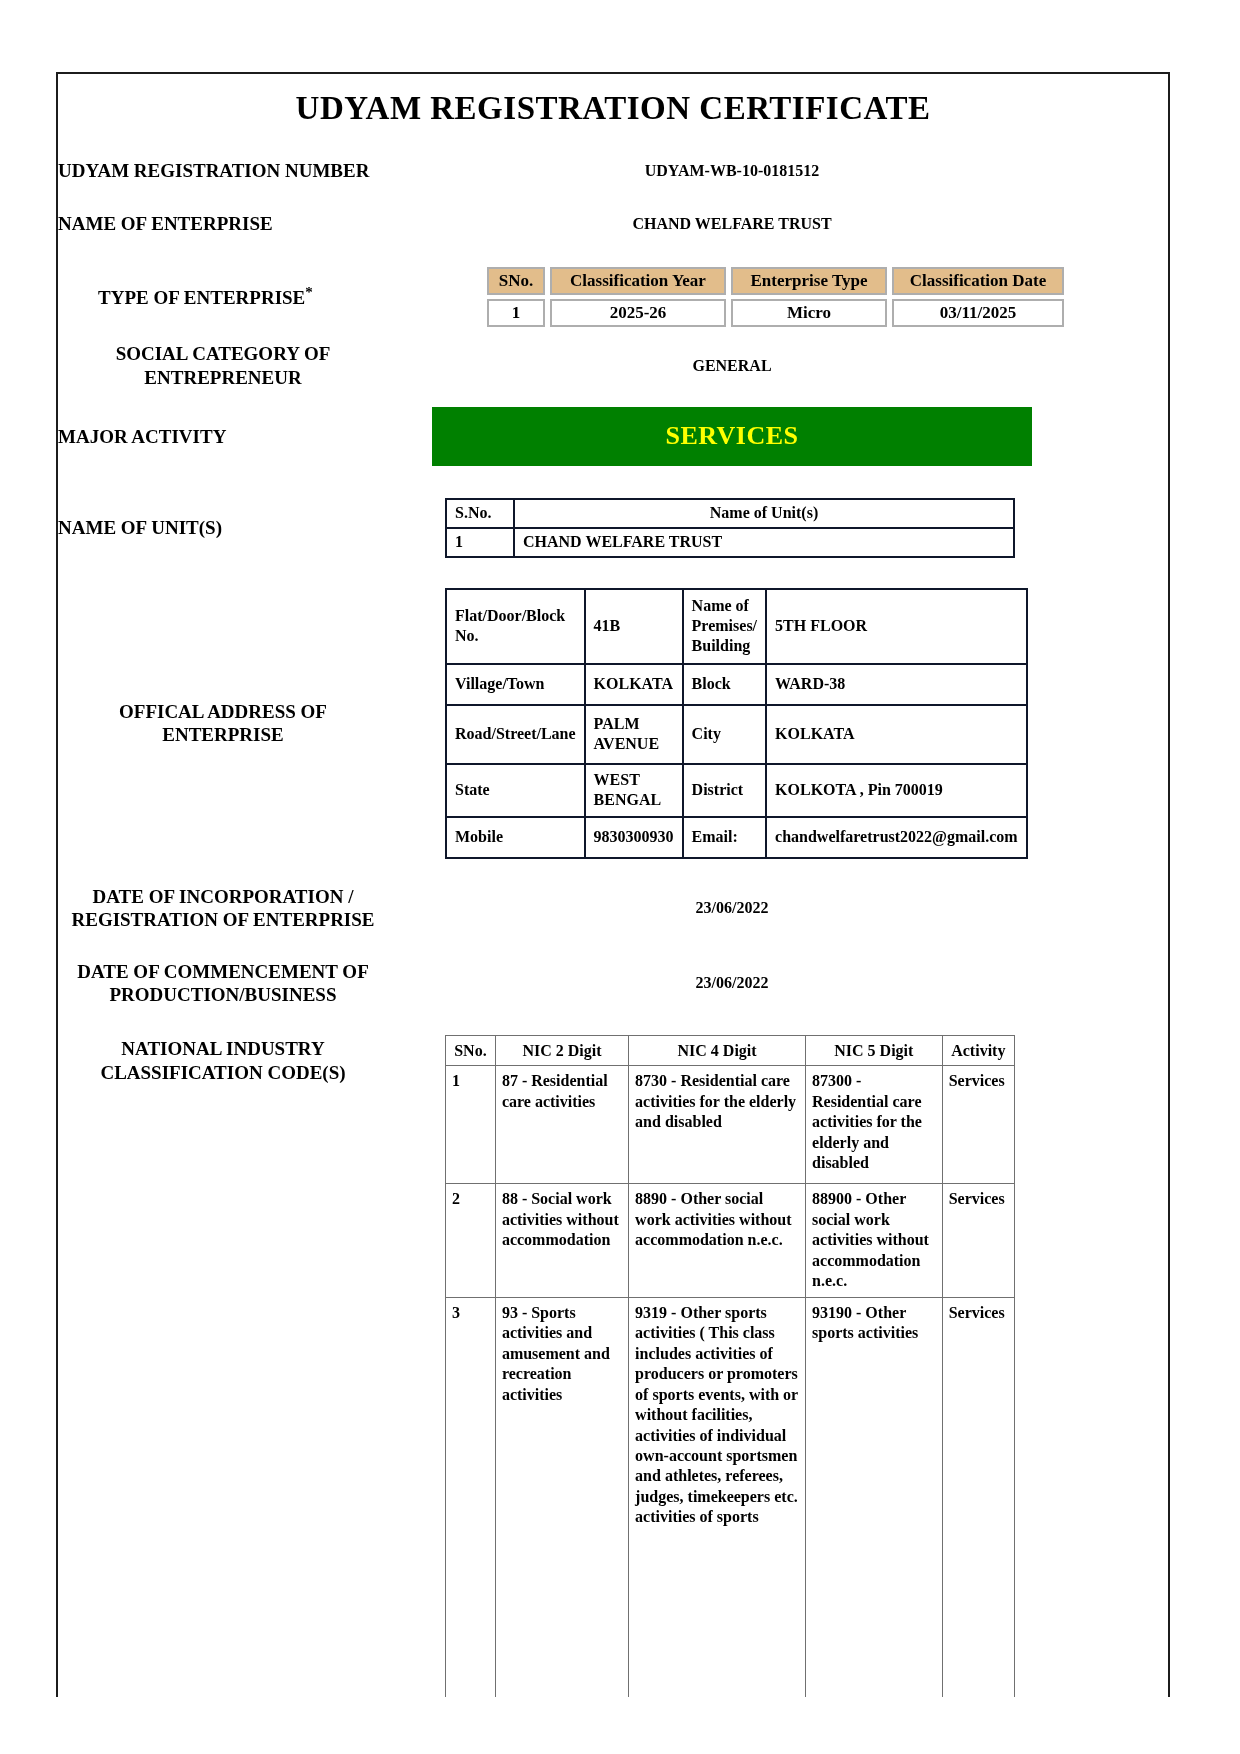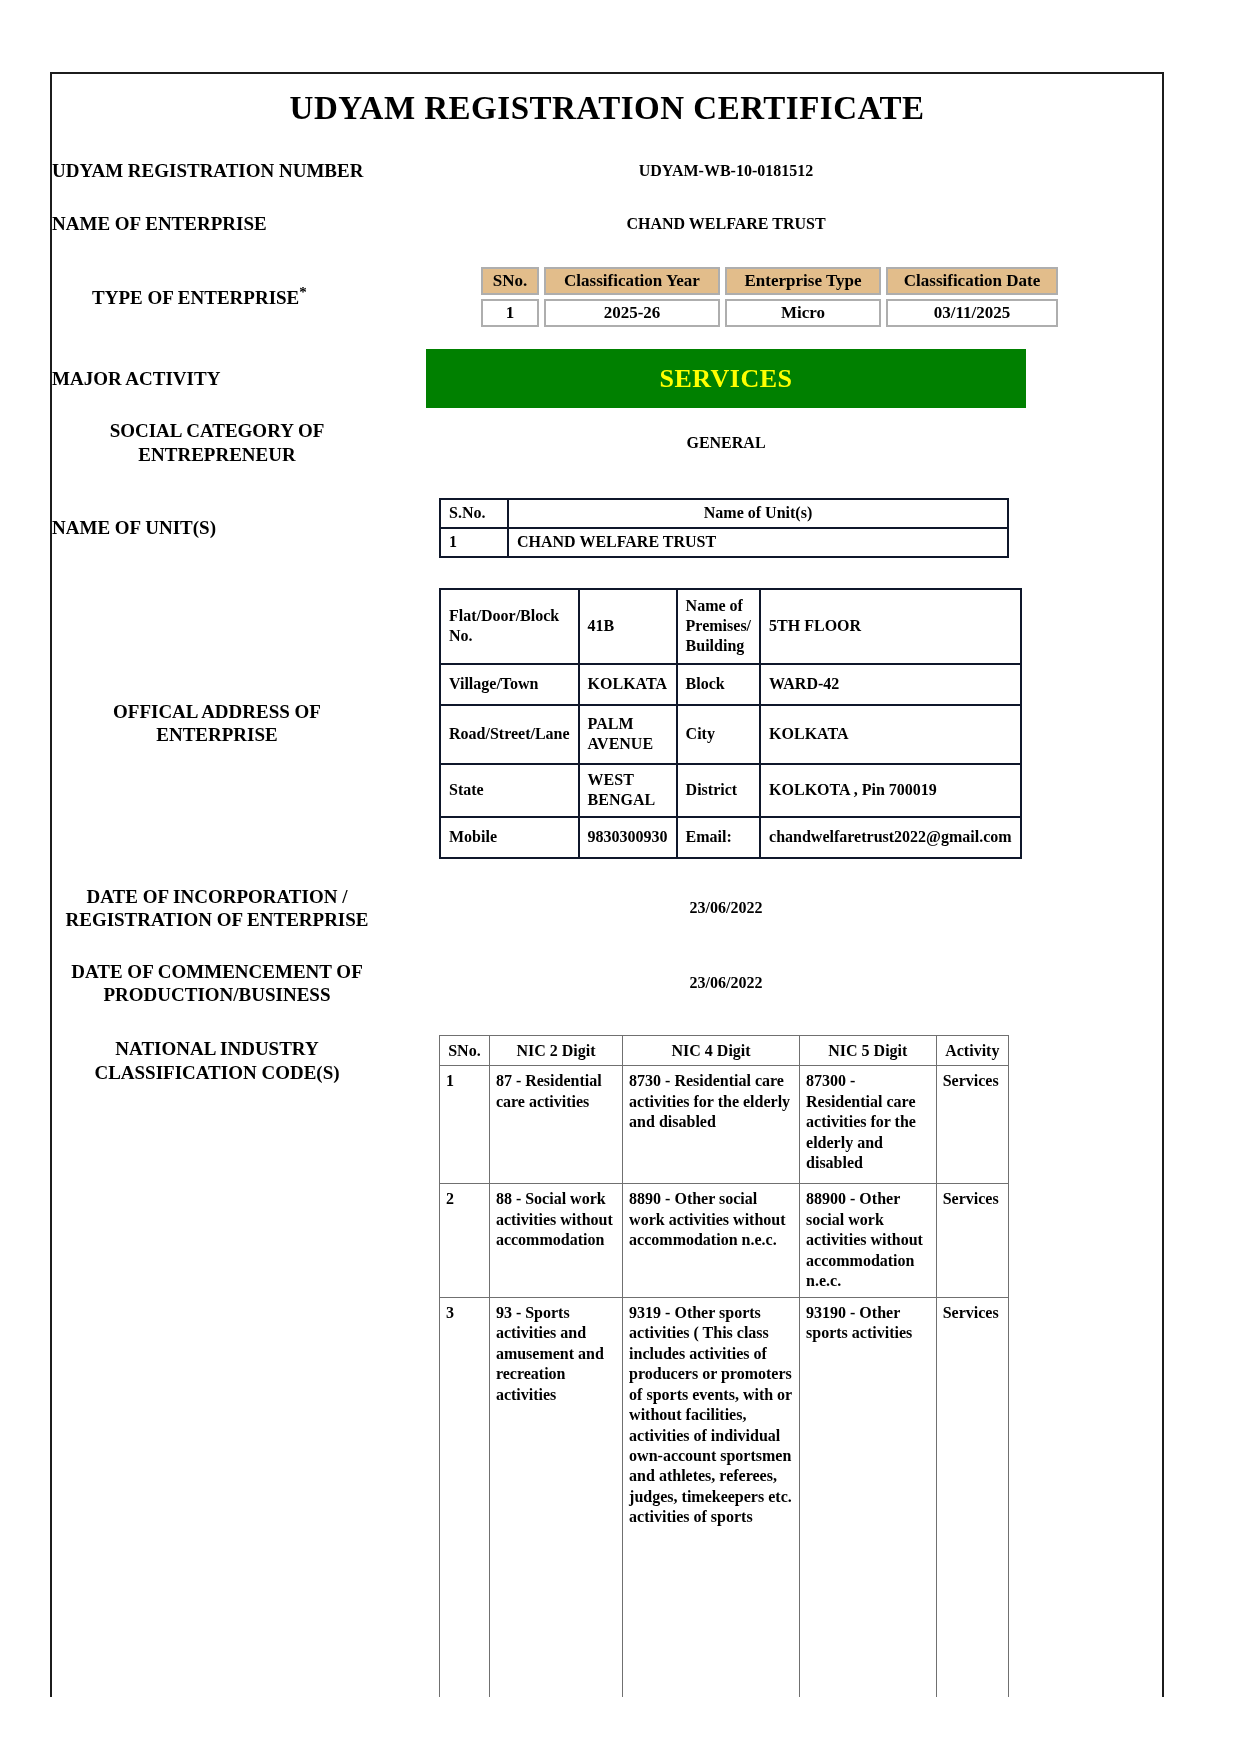--- a/index.html
+++ b/index.html
@@ -2,21 +2,21 @@
 <html style="--activity-banner-bg: #008000; --activity-banner-text: #ffff00; --classification-header-bg: #e2bd8b;"><head>
 <meta charset="utf-8">
 <style>
   html,body{margin:0;padding:0;background:#ffffff;}
   body{
     width:1240px;height:1754px;position:relative;
     font-family:"Liberation Serif","DejaVu Serif",serif;
     color:#000;
   }
   .frame{
-    position:absolute;left:50px;top:72px;width:1110px;height:1623px;
+    position:absolute;left:56px;top:72px;width:1110px;height:1623px;
     border:2px solid #1c1c1c;border-bottom:none;overflow:hidden;
     background:#fff;
   }
   .doc-title{
     margin:16px 0 0 0;text-align:center;
     font-size:33px;font-weight:bold;letter-spacing:.5px;
   }
   .row{display:flex;align-items:center;}
   .col-label{
     width:374px;flex:0 0 374px;display:flex;align-items:center;justify-content:flex-start;
@@ -138,38 +138,38 @@
           <td>1</td>
           <td>2025-26</td>
           <td>Micro</td>
           <td>03/11/2025</td>
         </tr>
       </tbody>
         </table>
     </div>
   </div>
 
+  <div class="row sp-social">
+    <div class="col-label">
+        <span class="lbl">SOCIAL CATEGORY OF ENTREPRENEUR</span>
+      </div>
+    <div class="col-value">
+        <div class="value-text">GENERAL</div>
+      </div>
+  </div>
+
   <div class="row sp-activity">
     <div class="col-label">
         <span class="lbl">MAJOR ACTIVITY</span>
       </div>
     <div class="col-value">
       <div class="banner">
         <span class="banner-text">SERVICES</span>
       </div>
     </div>
-  </div>
-
-  <div class="row sp-social">
-    <div class="col-label">
-        <span class="lbl">SOCIAL CATEGORY OF ENTREPRENEUR</span>
-      </div>
-    <div class="col-value">
-        <div class="value-text">GENERAL</div>
-      </div>
   </div>
 
   <div class="row sp-units">
     <div class="col-label">
         <span class="lbl">NAME OF UNIT(S)</span>
       </div>
     <div class="col-value">
       <table class="grid units-table">
         <tbody>
             <tr>
@@ -195,21 +195,21 @@
             <tr class="addr-r0">
           <td class="a-c0">Flat/Door/Block No.</td>
           <td class="a-c1">41B</td>
           <td class="a-c2">Name of Premises/ Building</td>
           <td class="a-c3">5TH FLOOR</td>
         </tr>
         <tr class="addr-r1">
           <td>Village/Town</td>
           <td>KOLKATA</td>
           <td>Block</td>
-          <td>WARD-42</td>
+          <td>WARD-38</td>
         </tr>
         <tr class="addr-r2">
           <td>Road/Street/Lane</td>
           <td>PALM AVENUE</td>
           <td>City</td>
           <td>KOLKATA</td>
         </tr>
         <tr class="addr-r3">
           <td>State</td>
           <td>WEST BENGAL</td>

